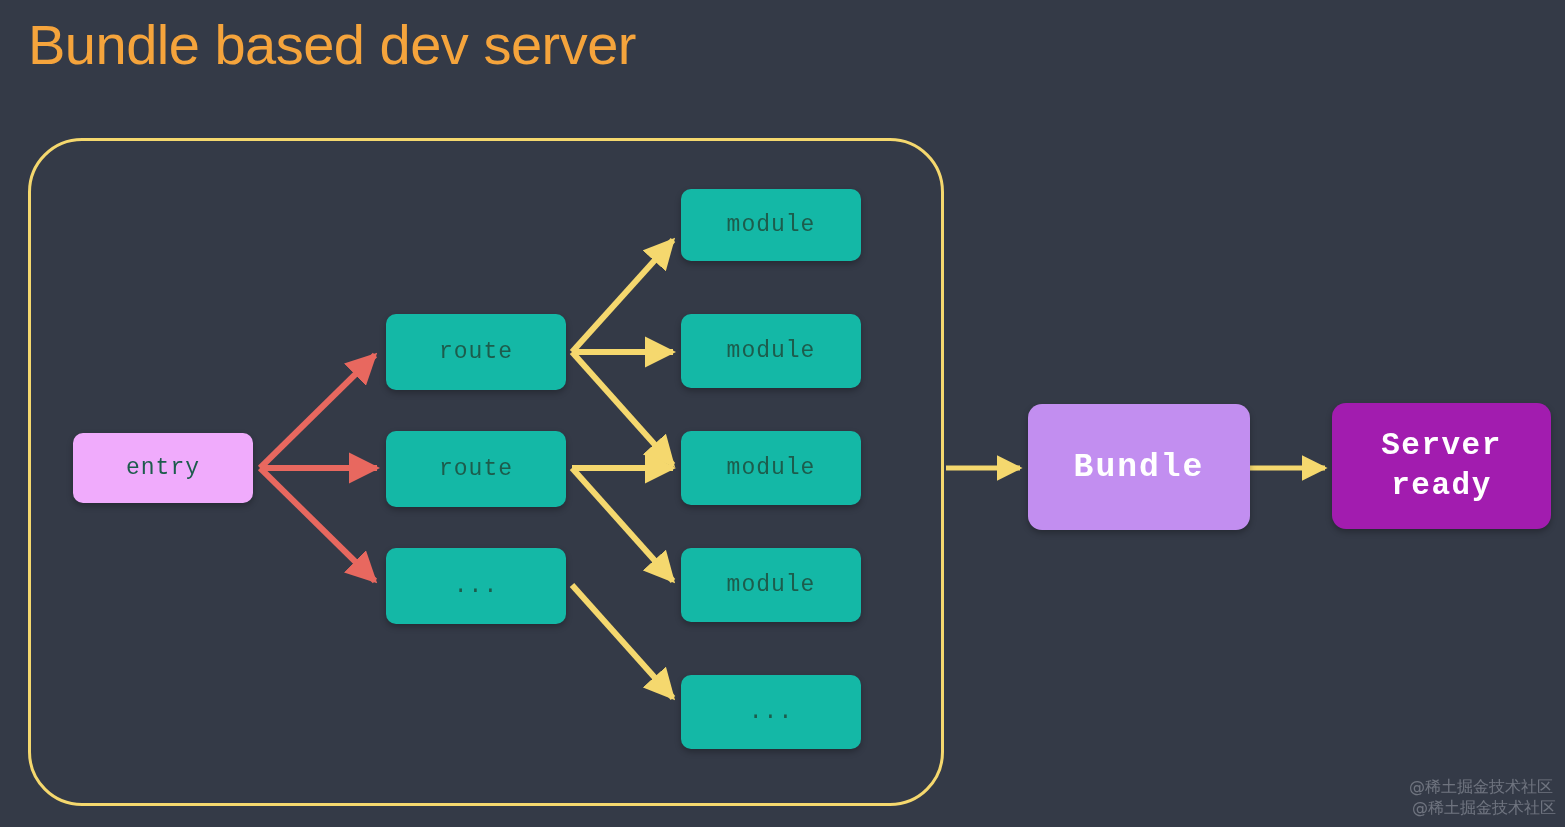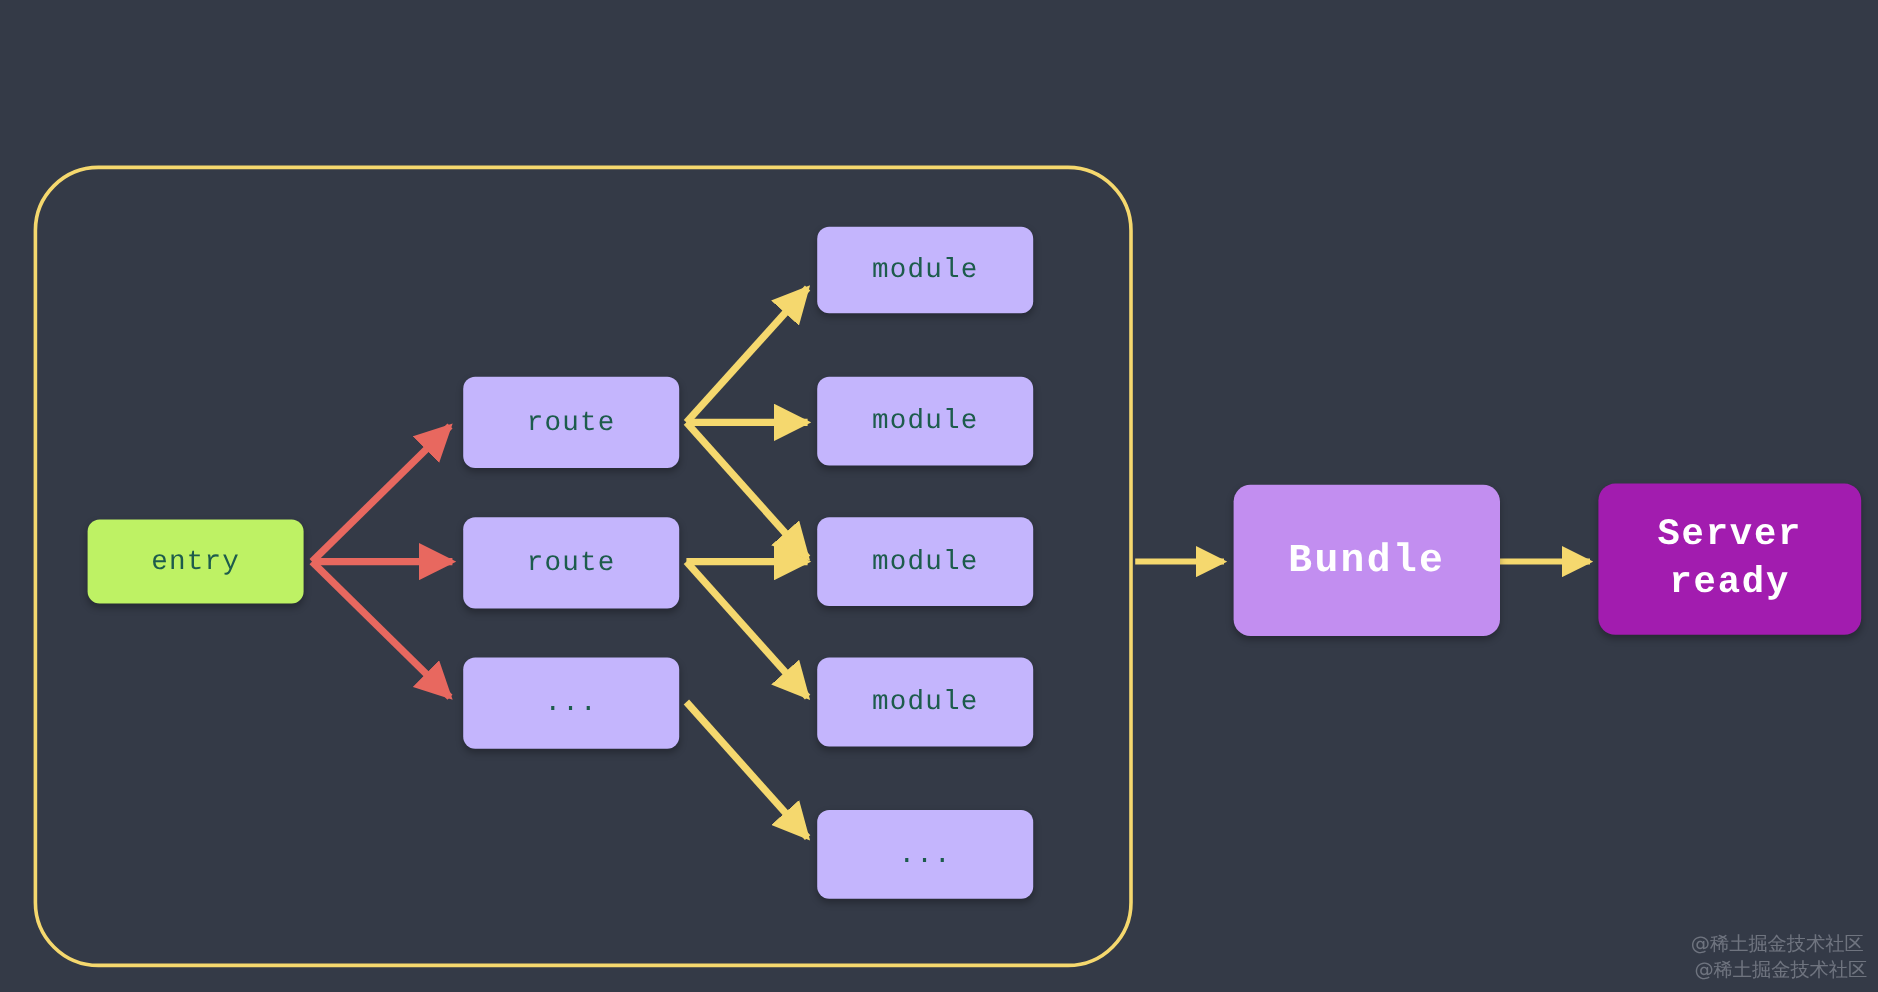--- a/index.html
+++ b/index.html
@@ -68,24 +68,24 @@
     border-radius: 10px;
     box-shadow: 0 3px 6px rgba(0,0,0,0.28);
   }
   .node-mono {
     font-family: "Liberation Mono", "DejaVu Sans Mono", monospace;
     font-size: 23px;
     letter-spacing: 1px;
     color: #1d5c4c;
   }
   .node-entry {
-    background: #bef264;
+    background: #f0abfc;
   }
   .node-green {
-    background: #c4b5fd;
+    background: #14b8a6;
   }
   .node-bundle {
     background: #c28ef0;
     border-radius: 14px;
   }
   .node-bundle .label {
     font-family: "Liberation Mono", "DejaVu Sans Mono", monospace;
     font-size: 33px;
     font-weight: bold;
     letter-spacing: 2px;
@@ -123,20 +123,21 @@
   }
   #watermark .wm2 {
     margin-right: -6px;
   }
 </style>
 </head>
 <body>
 
 <div id="stage">
 
+  <div id="title">Bundle based dev server</div>
 
   <div id="bundle-container"></div>
 
   <svg id="edges" viewBox="0 0 1565 827" width="1565" height="827">
     <defs>
       <marker id="arrow-red" viewBox="0 0 10 10" refX="9" refY="5" markerWidth="5.2" markerHeight="5.2" orient="auto-start-reverse">
         <path d="M 0 0 L 10 5 L 0 10 z" fill="#e8685f"></path>
       </marker>
       <marker id="arrow-yellow" viewBox="0 0 10 10" refX="9" refY="5" markerWidth="5.2" markerHeight="5.2" orient="auto-start-reverse">
         <path d="M 0 0 L 10 5 L 0 10 z" fill="#f5d86e"></path>

